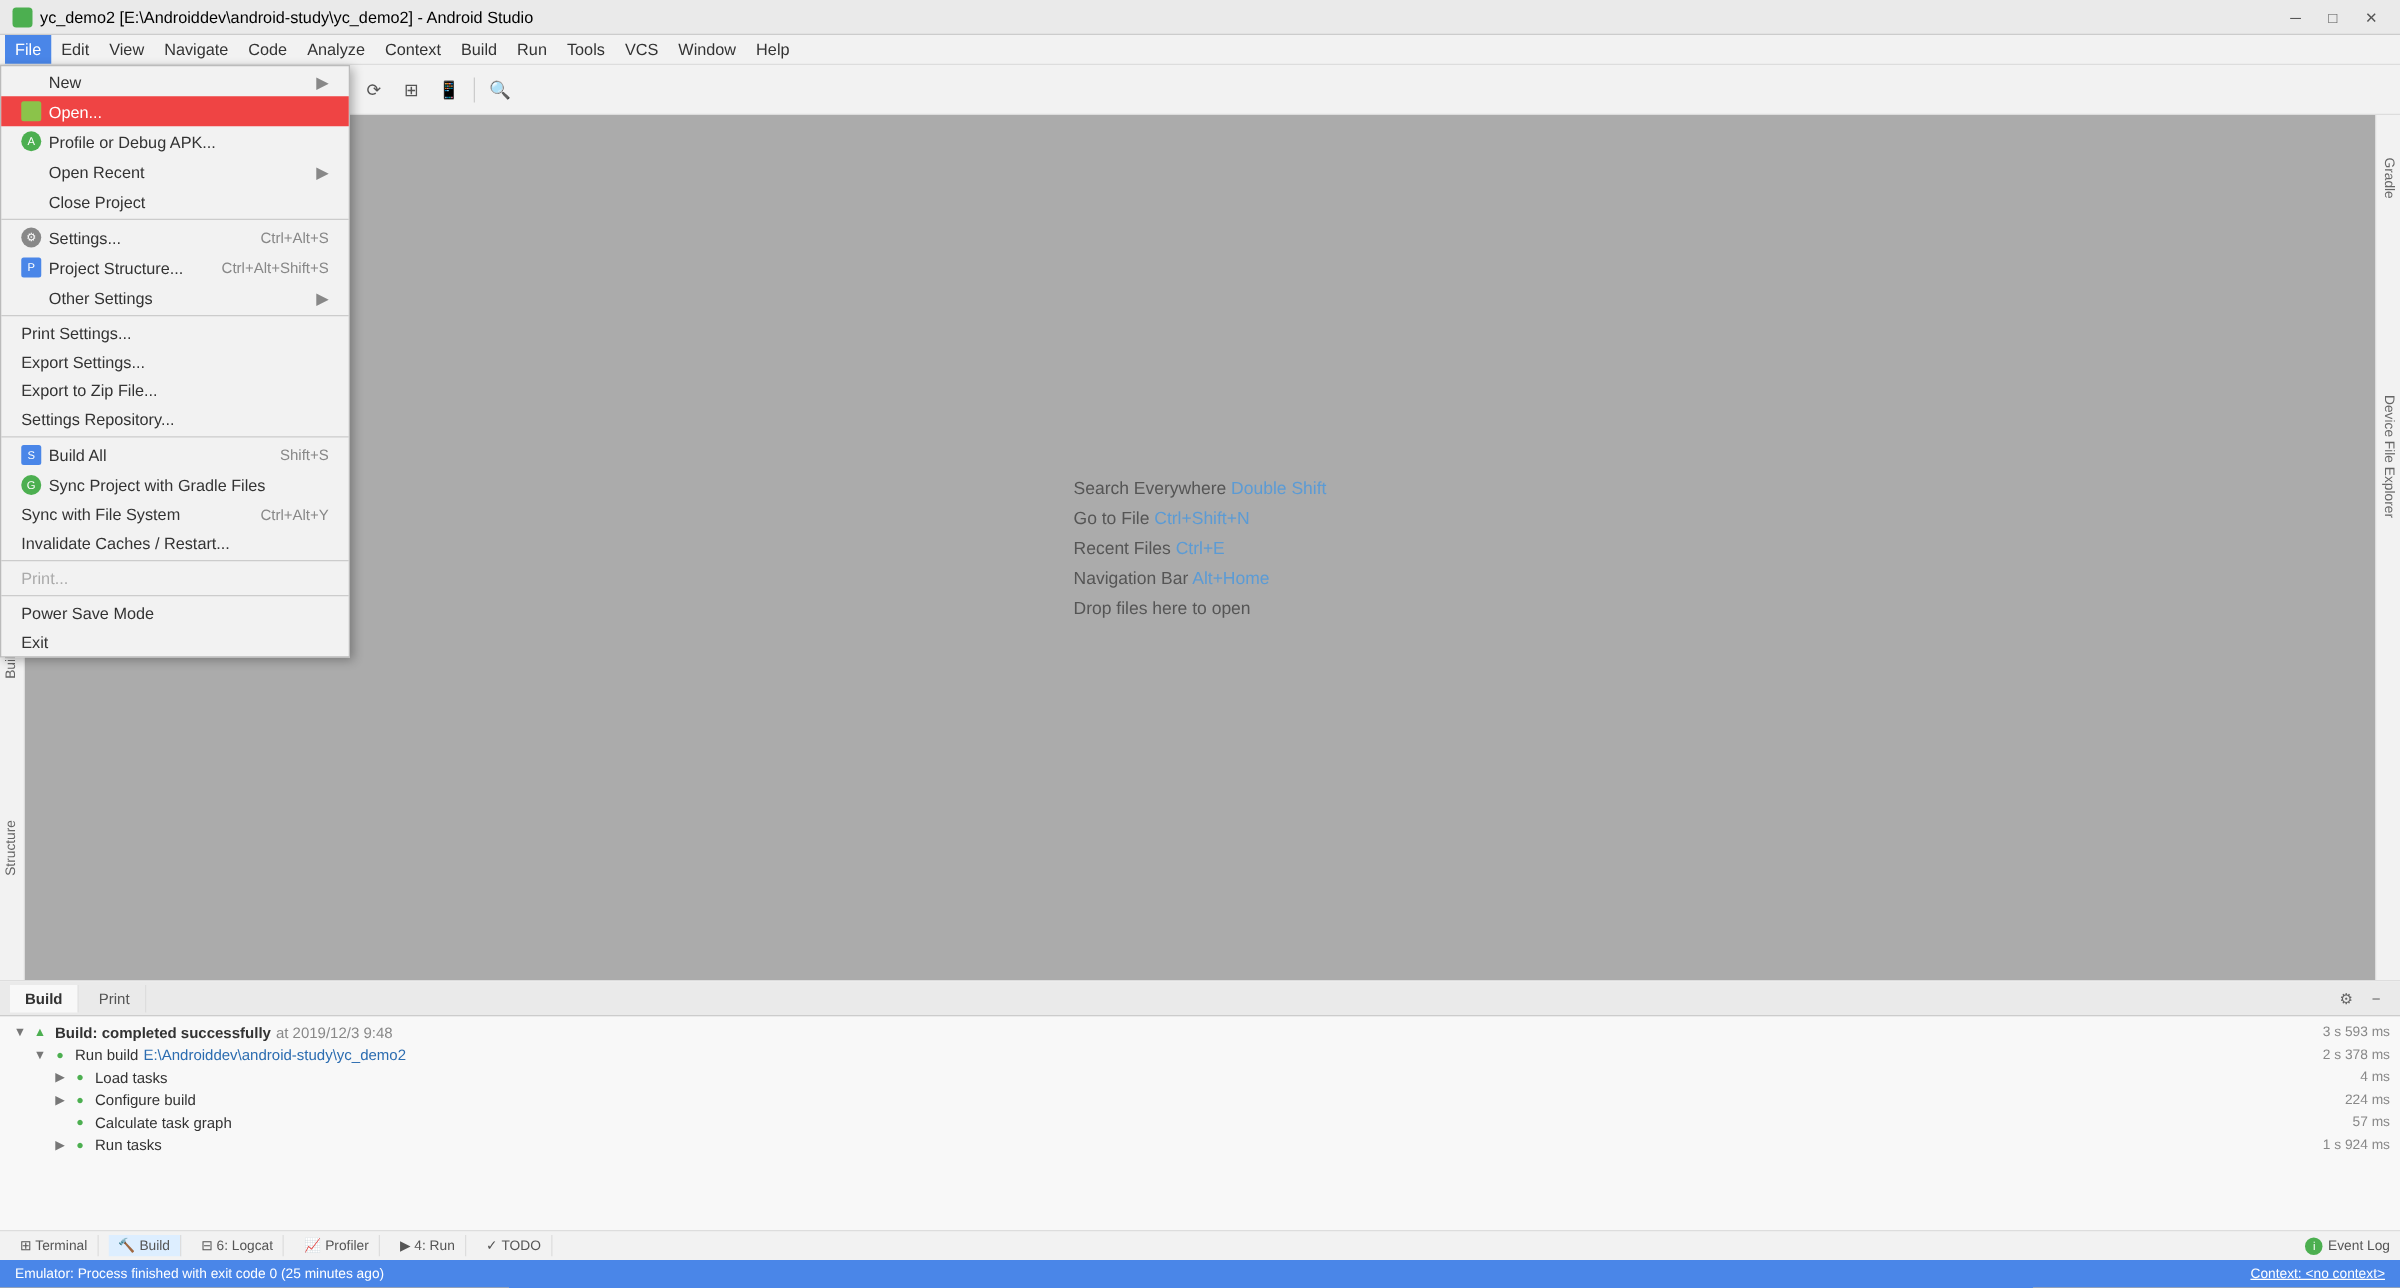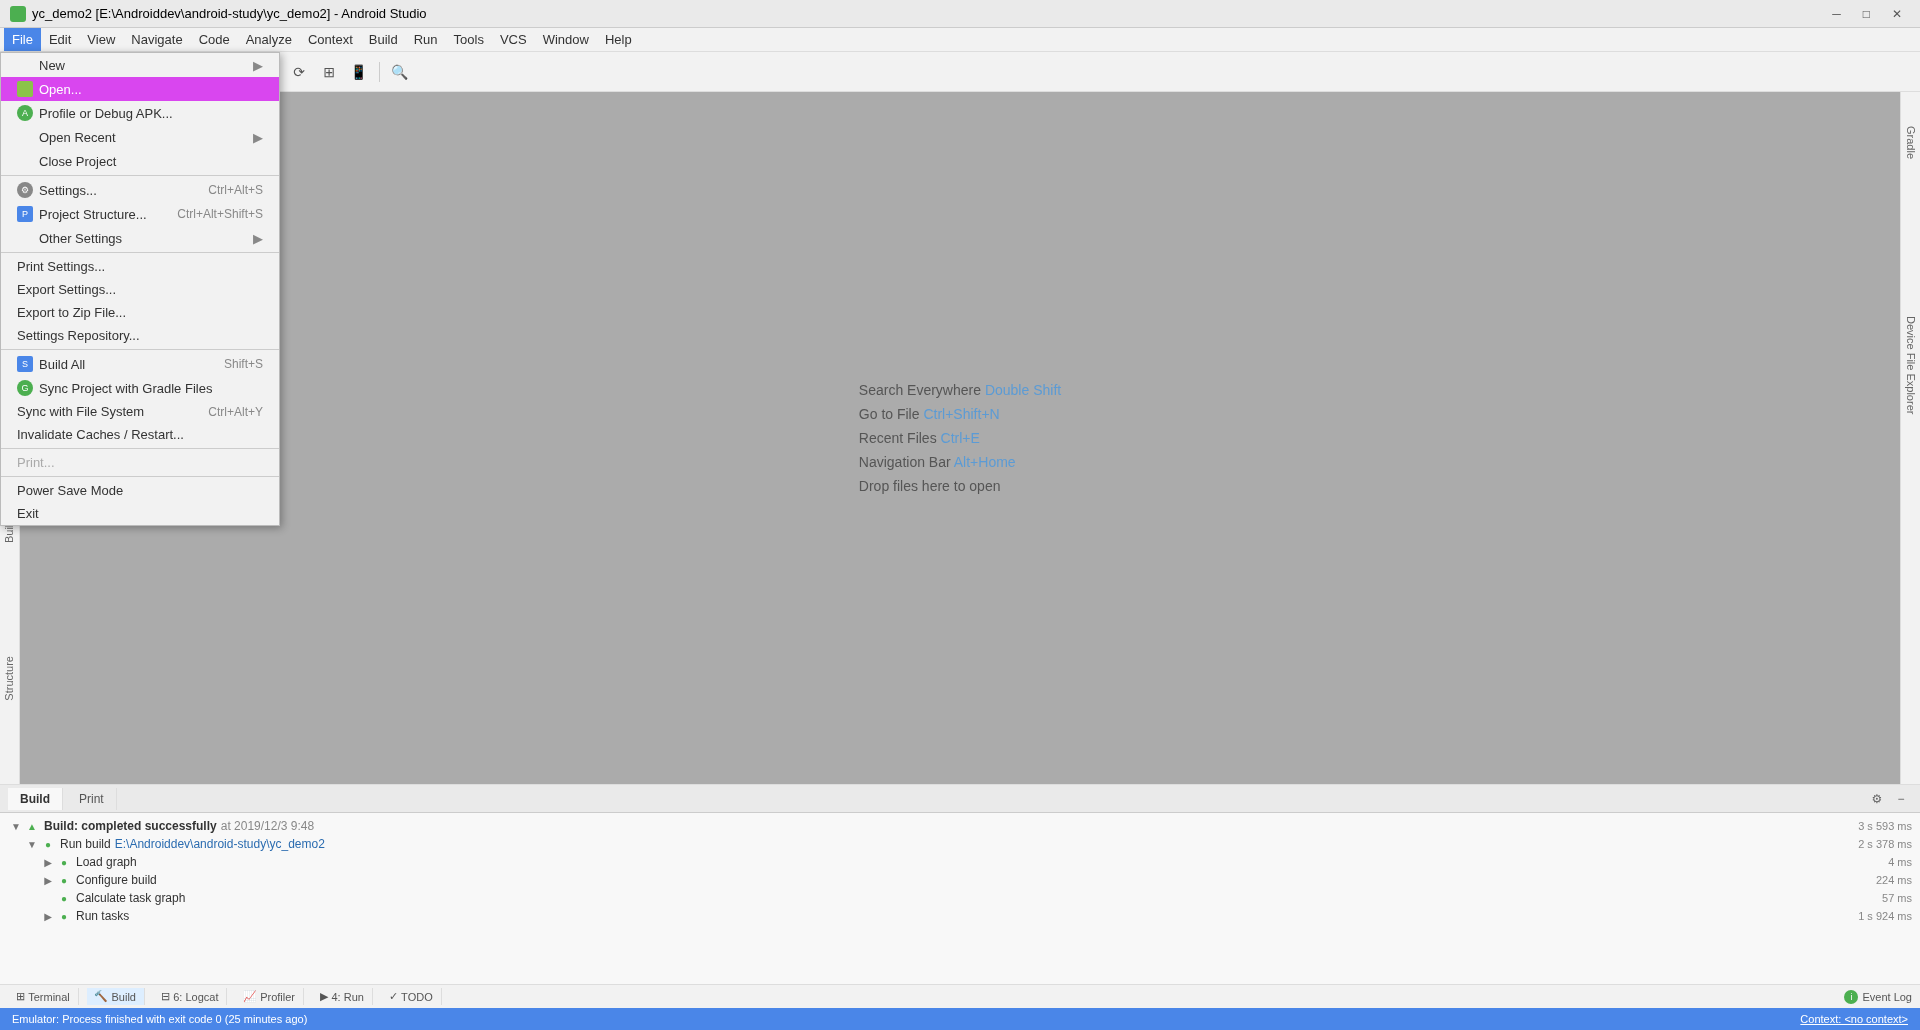--- a/index.html
+++ b/index.html
@@ -75,21 +75,21 @@
     .dropdown-item {
       padding: 4px 16px 4px 16px;
       cursor: pointer;
       display: flex;
       align-items: center;
       justify-content: space-between;
       color: #333;
       font-size: 13px;
     }
     .dropdown-item.active-item {
-      background: #d946ef;
+      background: #ef4444;
       color: #fff;
     }
     .dropdown-item.disabled {
       color: #AAAAAA;
     }
     .dropdown-separator {
       height: 1px;
       background: #CCC;
       margin: 2px 0;
     }
@@ -558,21 +558,21 @@
       <div class="tree-toggle">▼</div>
       <div class="tree-icon success">●</div>
       <span class="tree-text">Run build</span>
       <span class="tree-text blue" style="margin-left:4px;"> E:\Androiddev\android-study\yc_demo2</span>
       <span class="tree-time">2 s 378 ms</span>
     </div>
 
     <div class="tree-row indent-2">
       <div class="tree-toggle">▶</div>
       <div class="tree-icon success">●</div>
-      <span class="tree-text">Load graph</span>
+      <span class="tree-text">Load tasks</span>
       <span class="tree-time">4 ms</span>
     </div>
 
     <div class="tree-row indent-2">
       <div class="tree-toggle">▶</div>
       <div class="tree-icon success">●</div>
       <span class="tree-text">Configure build</span>
       <span class="tree-time">224 ms</span>
     </div>
 

